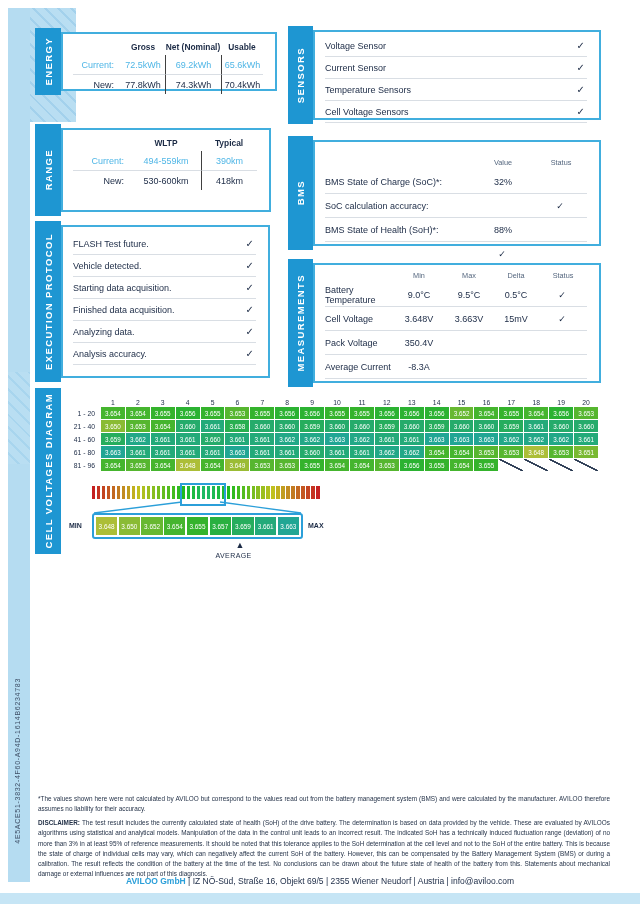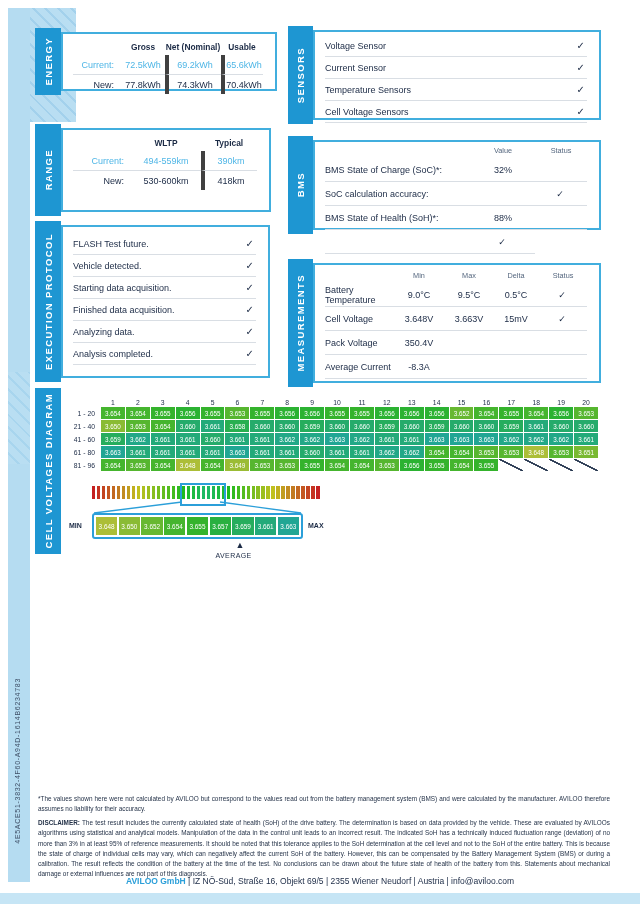--- a/index.html
+++ b/index.html
@@ -25,21 +25,21 @@
   .box{flex:1;background:#fff;border:2px solid #41aede;box-sizing:border-box;padding:4px 12px 2px 10px;}
   .box.noborder{border:none;padding:0;}
   
   .stat-table{display:grid;}
   #energy-table{grid-template-columns:48px 44px 56px 42px;}
   #range-table{grid-template-columns:58px 70px 56px;}
   .cell{font-size:9px;display:flex;align-items:center;justify-content:center;height:19px;}
   .cell.h{font-weight:bold;font-size:8.4px;height:17px;}
   .cell.lbl{justify-content:flex-end;padding-right:7px;}
   .cell.hl{color:#4fb6e6;}
-  .cell.sep{border-left:4px solid #404040;}
+  .cell.sep{border-left:1px solid #404040;}
   .cell.topline{border-top:1px solid #d9dee4;}
   
   .crow{display:flex;justify-content:space-between;align-items:center;height:21px;
         border-bottom:1px solid #d9dee4;font-size:9px;}
   .check{font-weight:bold;font-size:10px;color:#1b2a45;padding-right:2px;}
   .xhead{display:flex;justify-content:space-between;align-items:center;height:21px;
         font-weight:bold;font-size:9.5px;}
   
   #bms-grid{display:grid;grid-template-columns:1fr 64px 52px;}
   #meas-grid{display:grid;grid-template-columns:1fr 52px 48px 46px 48px;}
@@ -148,21 +148,21 @@
         </div>
         <div class="crow">
           <span>Finished data acquisition.</span>
           <span class="check">✓</span>
         </div>
         <div class="crow">
           <span>Analyzing data.</span>
           <span class="check">✓</span>
         </div>
         <div class="crow">
-          <span>Analysis completed.</span>
+          <span>Analysis accuracy.</span>
           <span class="check">✓</span>
         </div>
       </div>
   </div>
 </div>
 
 <div class="section" style="left:288px;top:30px;width:313px;">
   <div class="tab" style="flex-basis:25px;width:25px;">
       <span>SENSORS</span>
     </div>
@@ -185,21 +185,21 @@
           <span class="check">✓</span>
         </div>
       </div>
   </div>
 </div>
 
 <div class="section" style="left:288px;top:140px;width:313px;">
   <div class="tab" style="flex-basis:25px;width:25px;">
       <span>BMS</span>
     </div>
-  <div class="box" style="height:90px;padding-top:0;">
+  <div class="box" style="height:106px;padding-top:12px;">
     <div id="bms-grid">
         <div class="gh"></div>
         <div class="gh">Value</div>
         <div class="gh">Status</div>
         <div class="gl bmsrow">BMS State of Charge (SoC)*:</div>
         <div class="gv bmsrow">32%</div>
         <div class="gv bmsrow"></div>
         <div class="gl bmsrow">SoC calculation accuracy:</div>
         <div class="gv bmsrow"></div>
         <div class="gv bmsrow check">✓</div>

